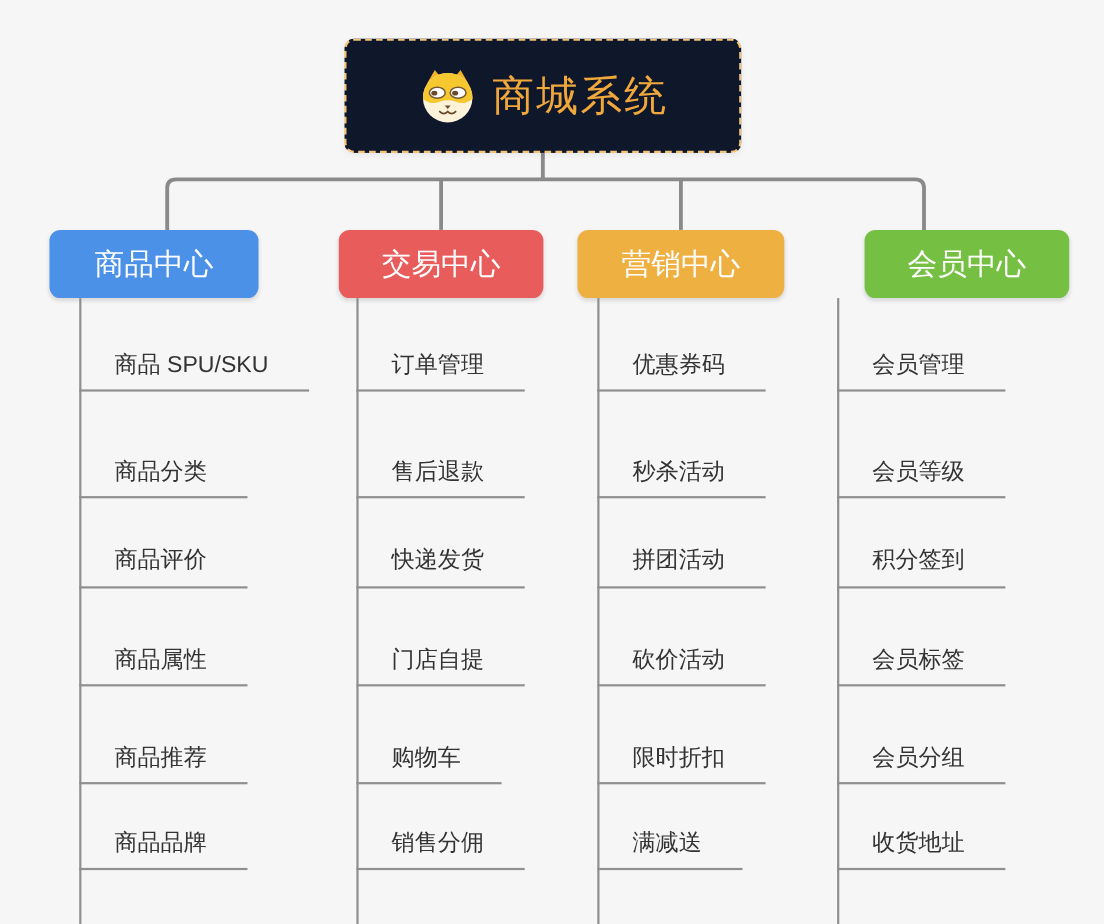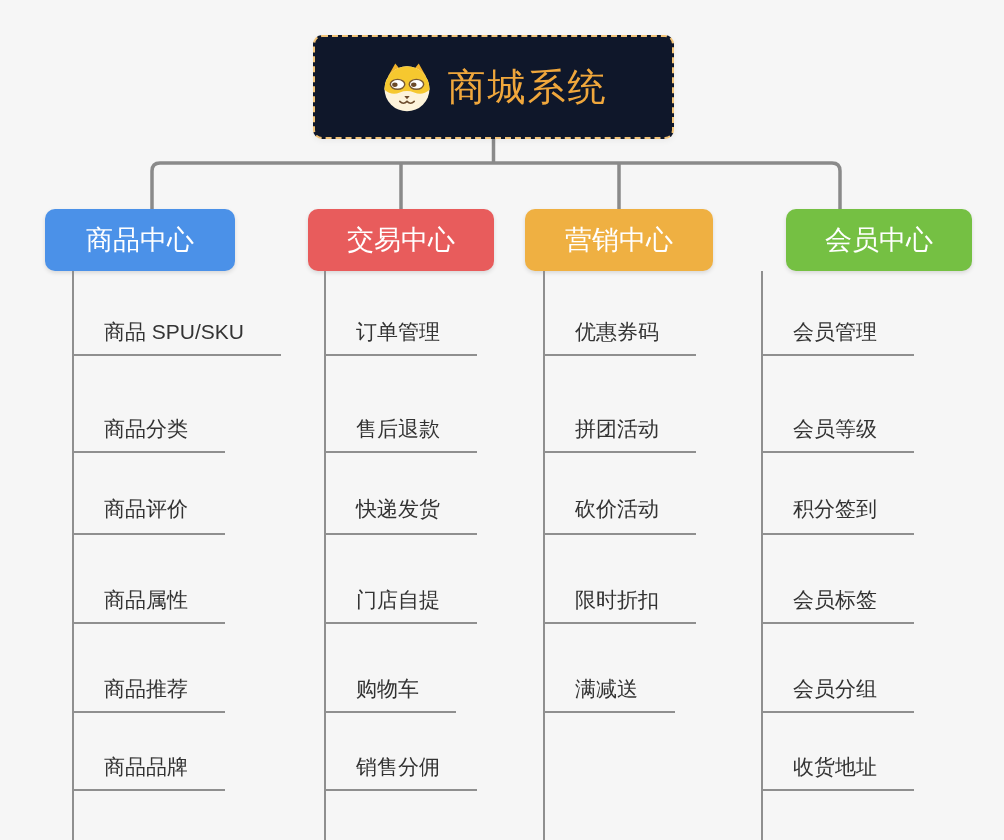--- a/index.html
+++ b/index.html
@@ -119,20 +119,21 @@
     <div class="leaf">售后退款</div>
     <div class="leaf">快递发货</div>
     <div class="leaf">门店自提</div>
     <div class="leaf">购物车</div>
     <div class="leaf">销售分佣</div>
   </div>
 
   <div class="branch-box branch-3">营销中心</div>
   <div class="leaves leaves-3">
     <div class="leaf">优惠券码</div>
+    <div class="leaf">秒杀活动</div>
     <div class="leaf">拼团活动</div>
     <div class="leaf">砍价活动</div>
     <div class="leaf">限时折扣</div>
     <div class="leaf">满减送</div>
   </div>
 
   <div class="branch-box branch-4">会员中心</div>
   <div class="leaves leaves-4">
     <div class="leaf">会员管理</div>
     <div class="leaf">会员等级</div>

